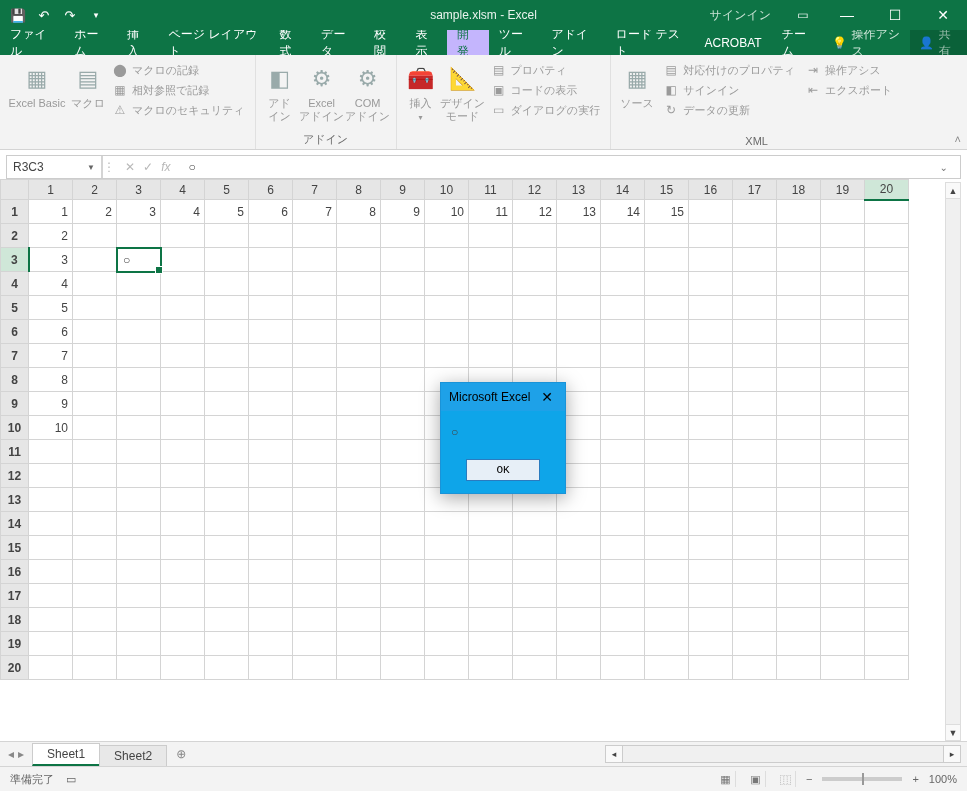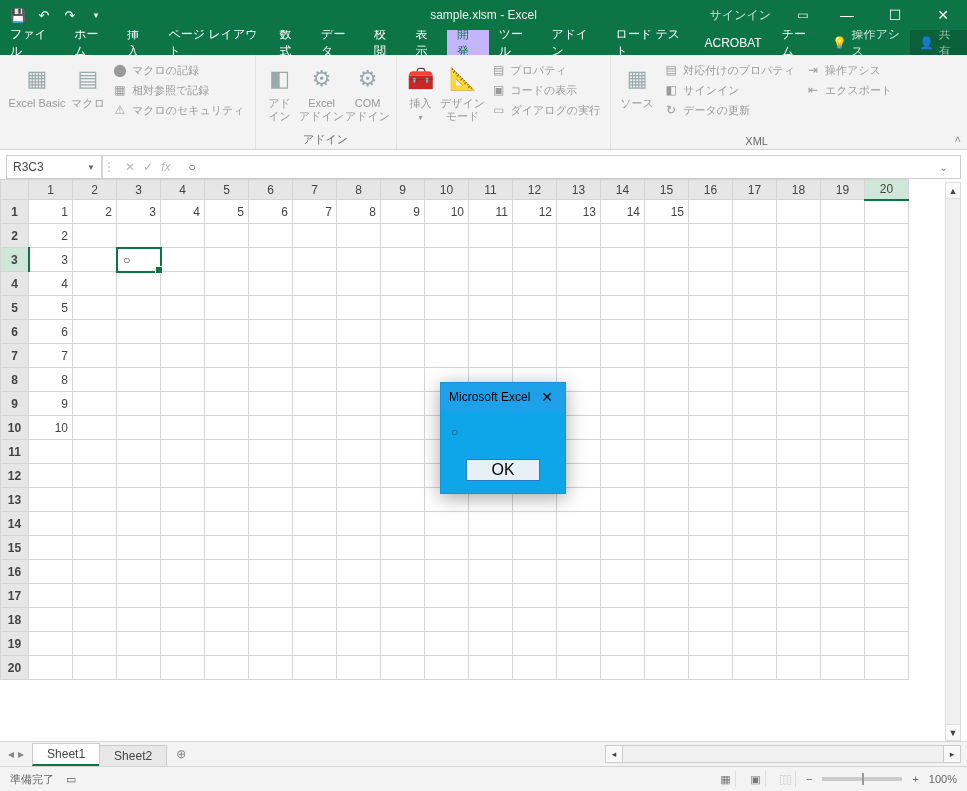--- a/index.html
+++ b/index.html
@@ -74,21 +74,21 @@
 .viewbtn{width:20px;height:16px;display:flex;align-items:center;justify-content:center;font-size:11px;color:#777;border-right:1px solid #ddd;padding:0 4px;}
 .zslider{width:80px;height:4px;background:#ccc;position:relative;}
 .zslider::after{content:"";position:absolute;left:50%;top:-4px;width:2px;height:12px;background:#999;}
 
 
 .dialog { position: absolute; left: 440px; top: 382px; width: 126px; background: #0ea5e9; box-shadow: 0 4px 18px rgba(0,0,0,0.35); border: 1px solid #1a93d8; }
 .dialog .dtitle { height: 28px; background: #1ea1e8; color: #000; display: flex; align-items: center; padding: 0 8px; font-size: 12px; justify-content: space-between; }
 .dialog .dtitle .x { width: 20px; text-align: center; cursor: pointer; font-size: 14px; }
 .dialog .dbody { padding: 14px 10px; font-size: 12px; }
 .dialog .dbtns { padding: 6px 10px 12px; display: flex; justify-content: center; }
-.dialog .dbtns button { width: 74px; height: 22px; background: #e7eff7; border: 1px solid #2a7bbf; font-size: 16px; cursor: pointer; }
+.dialog .dbtns button { width: 74px; height: 22px; background: #e7eff7; border: 1px solid #2a7bbf; font-size: 11px; cursor: pointer; font-family: Liberation Mono, monospace; }
 
 
 .vscroll{position:absolute;right:6px;top:182px;width:16px;bottom:50px;background:#f0f0f0;border:1px solid #ddd;}
 .vscroll .arrow{height:16px;display:flex;align-items:center;justify-content:center;font-size:9px;background:#f9f9f9;border-bottom:1px solid #ddd;}
 .vscroll .arrow.bot{border-top:1px solid #ddd;border-bottom:none;position:absolute;bottom:0;width:100%;}
 </style>
 </head>
 <body>
 
 <div class="titlebar">

